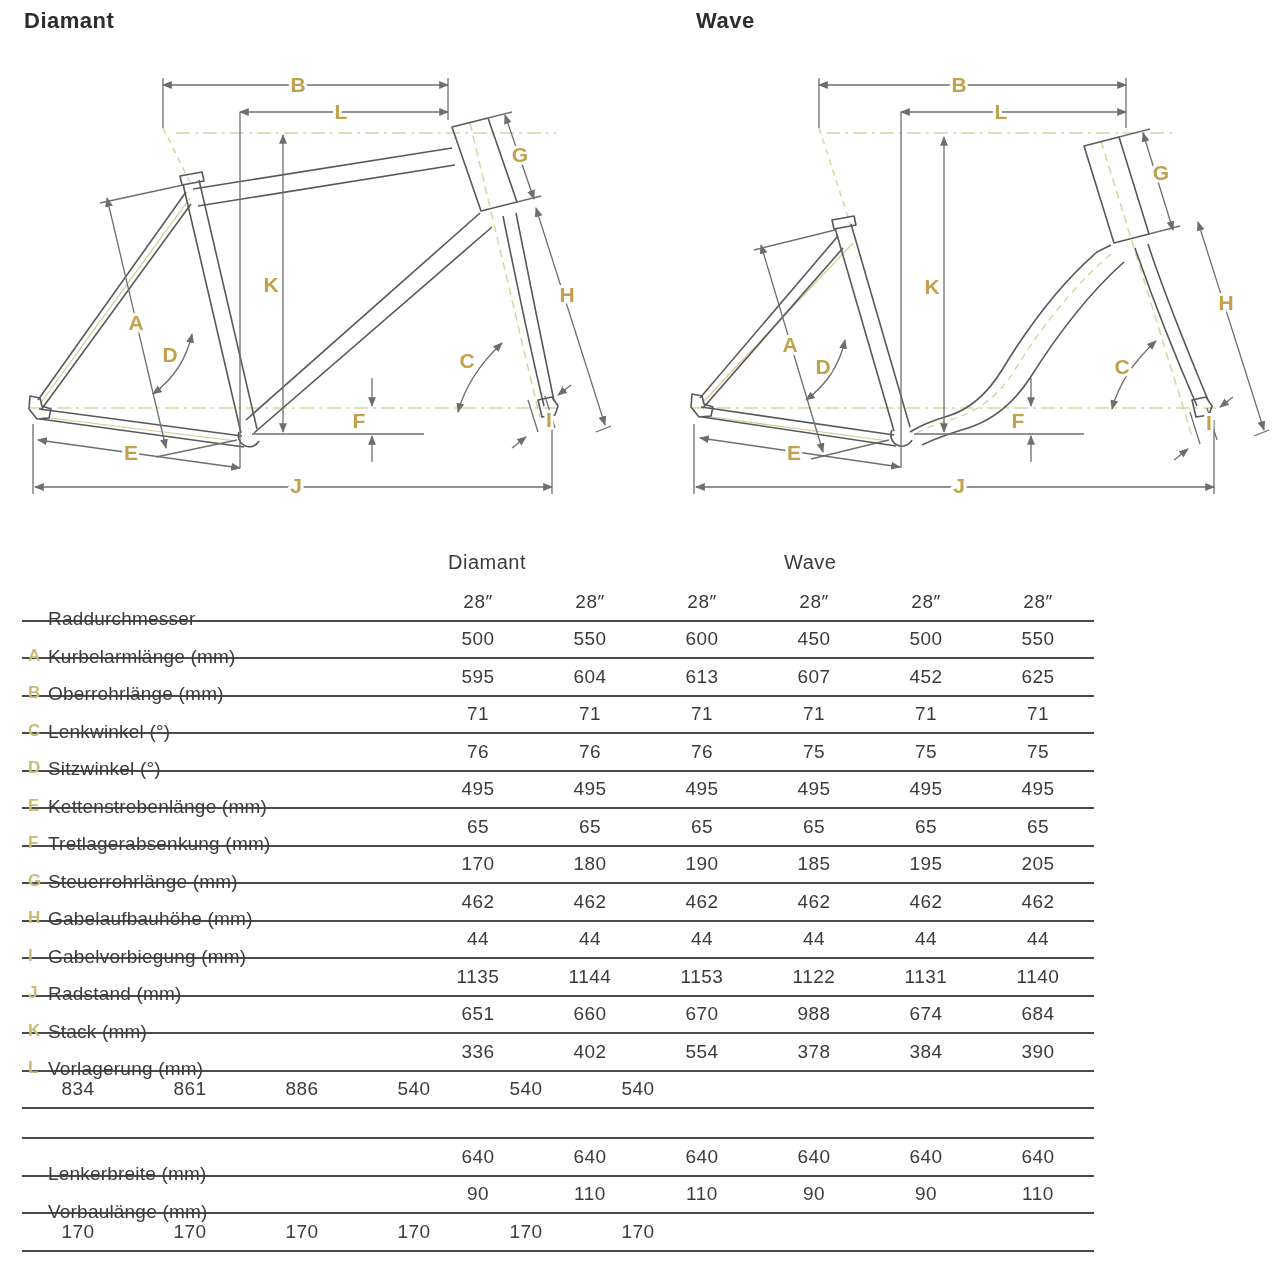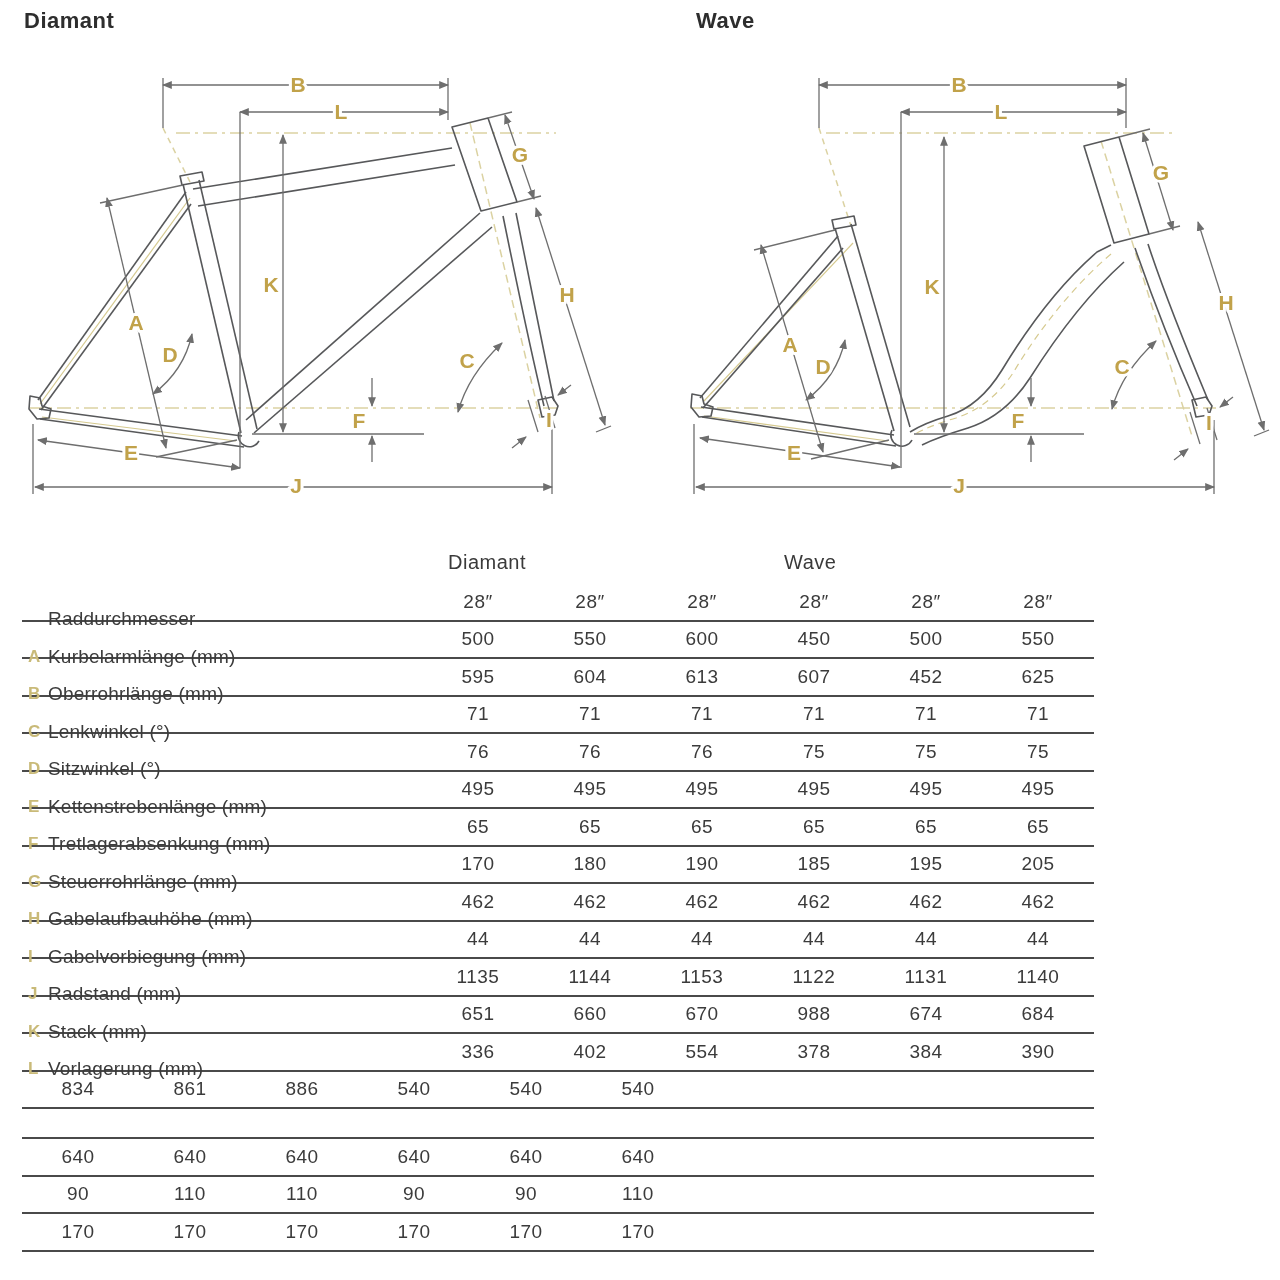--- a/index.html
+++ b/index.html
@@ -30,21 +30,21 @@
   
   #spec-table{position:absolute;left:22px;top:540px;width:1072px;}
   .group-header{display:flex;height:44px;align-items:center;}
   .group-header .lbl-col{width:400px;}
   .group-header .val-col{width:112px;font-size:20px;color:#3a3a3a;font-weight:500;
     text-align:left;padding-left:26px;box-sizing:border-box;letter-spacing:.5px;}
   .trow{
     display:flex;align-items:center;height:37.5px;box-sizing:border-box;
     border-bottom:2px solid #4a4a4a;
   }
-  .trow .lbl-col{width:400px;display:flex;align-items:center;margin-top:35px;}
+  .trow .lbl-col{width:400px;display:flex;align-items:flex-start;margin-top:35px;}
   .trow .letter{width:26px;font-size:17px;font-weight:600;color:#c9ba78;padding-left:6px;box-sizing:border-box;}
   .trow .label{font-size:19px;color:#3b3b3b;letter-spacing:.2px;white-space:nowrap;}
   .trow .val{width:112px;text-align:center;font-size:19px;color:#3b3b3b;letter-spacing:.5px;}
   .gap-row{height:28px;border-bottom:2px solid #4a4a4a;}
 </style>
 </head>
 <body>
 
 <div class="diagram-title" id="title-diamant">Diamant</div>
 <div class="diagram-title" id="title-wave">Wave</div>
@@ -382,28 +382,36 @@
       <div class="trow">
         <div class="val">834</div>
         <div class="val">861</div>
         <div class="val">886</div>
         <div class="val">540</div>
         <div class="val">540</div>
         <div class="val">540</div>
       </div>
       <div class="gap-row"></div>
       <div class="trow">
-        <div class="val">640</div>
-        <div class="val">640</div>
-        <div class="val">640</div>
-        <div class="val">640</div>
-        <div class="val">640</div>
-        <div class="val">640</div>
-      </div>
-      <div class="trow">
+        <div class="lbl-col">
+          <span class="letter"></span>
+          <span class="label">Lenkerbreite (mm)</span>
+        </div>
+        <div class="val">640</div>
+        <div class="val">640</div>
+        <div class="val">640</div>
+        <div class="val">640</div>
+        <div class="val">640</div>
+        <div class="val">640</div>
+      </div>
+      <div class="trow">
+        <div class="lbl-col">
+          <span class="letter"></span>
+          <span class="label">Vorbaulänge (mm)</span>
+        </div>
         <div class="val">90</div>
         <div class="val">110</div>
         <div class="val">110</div>
         <div class="val">90</div>
         <div class="val">90</div>
         <div class="val">110</div>
       </div>
       <div class="trow">
         <div class="val">170</div>
         <div class="val">170</div>

